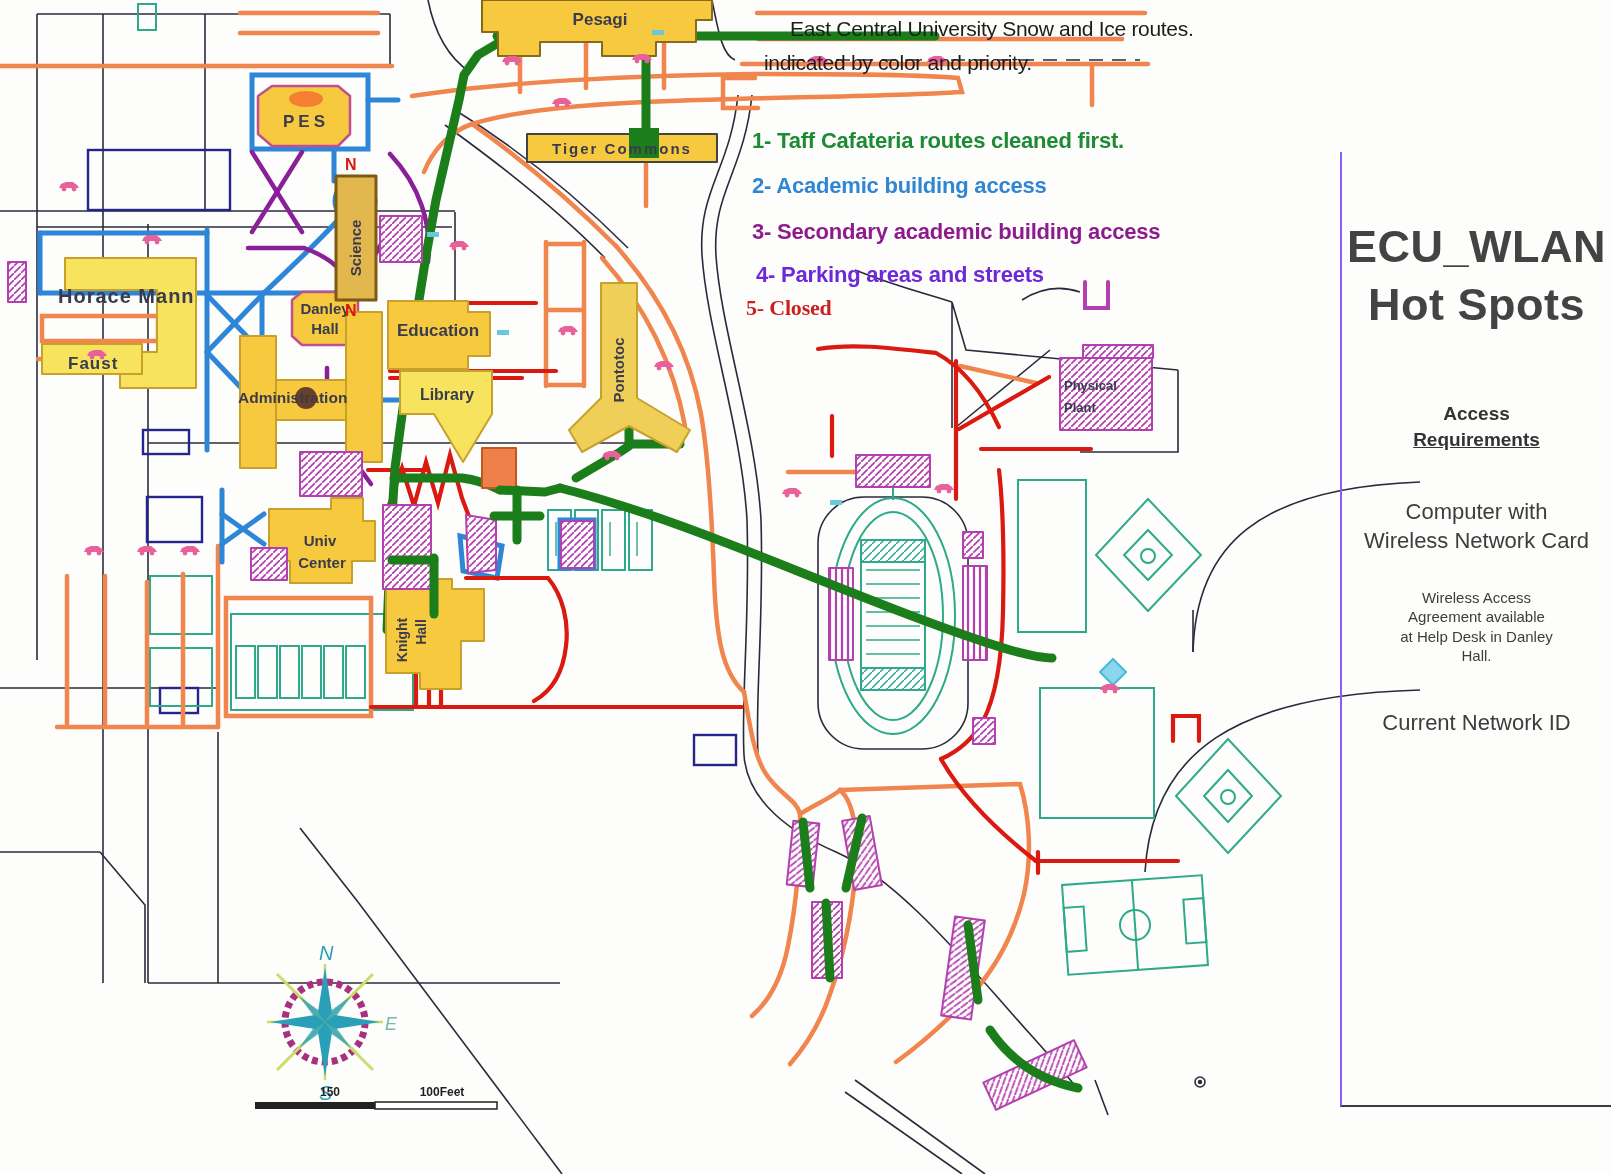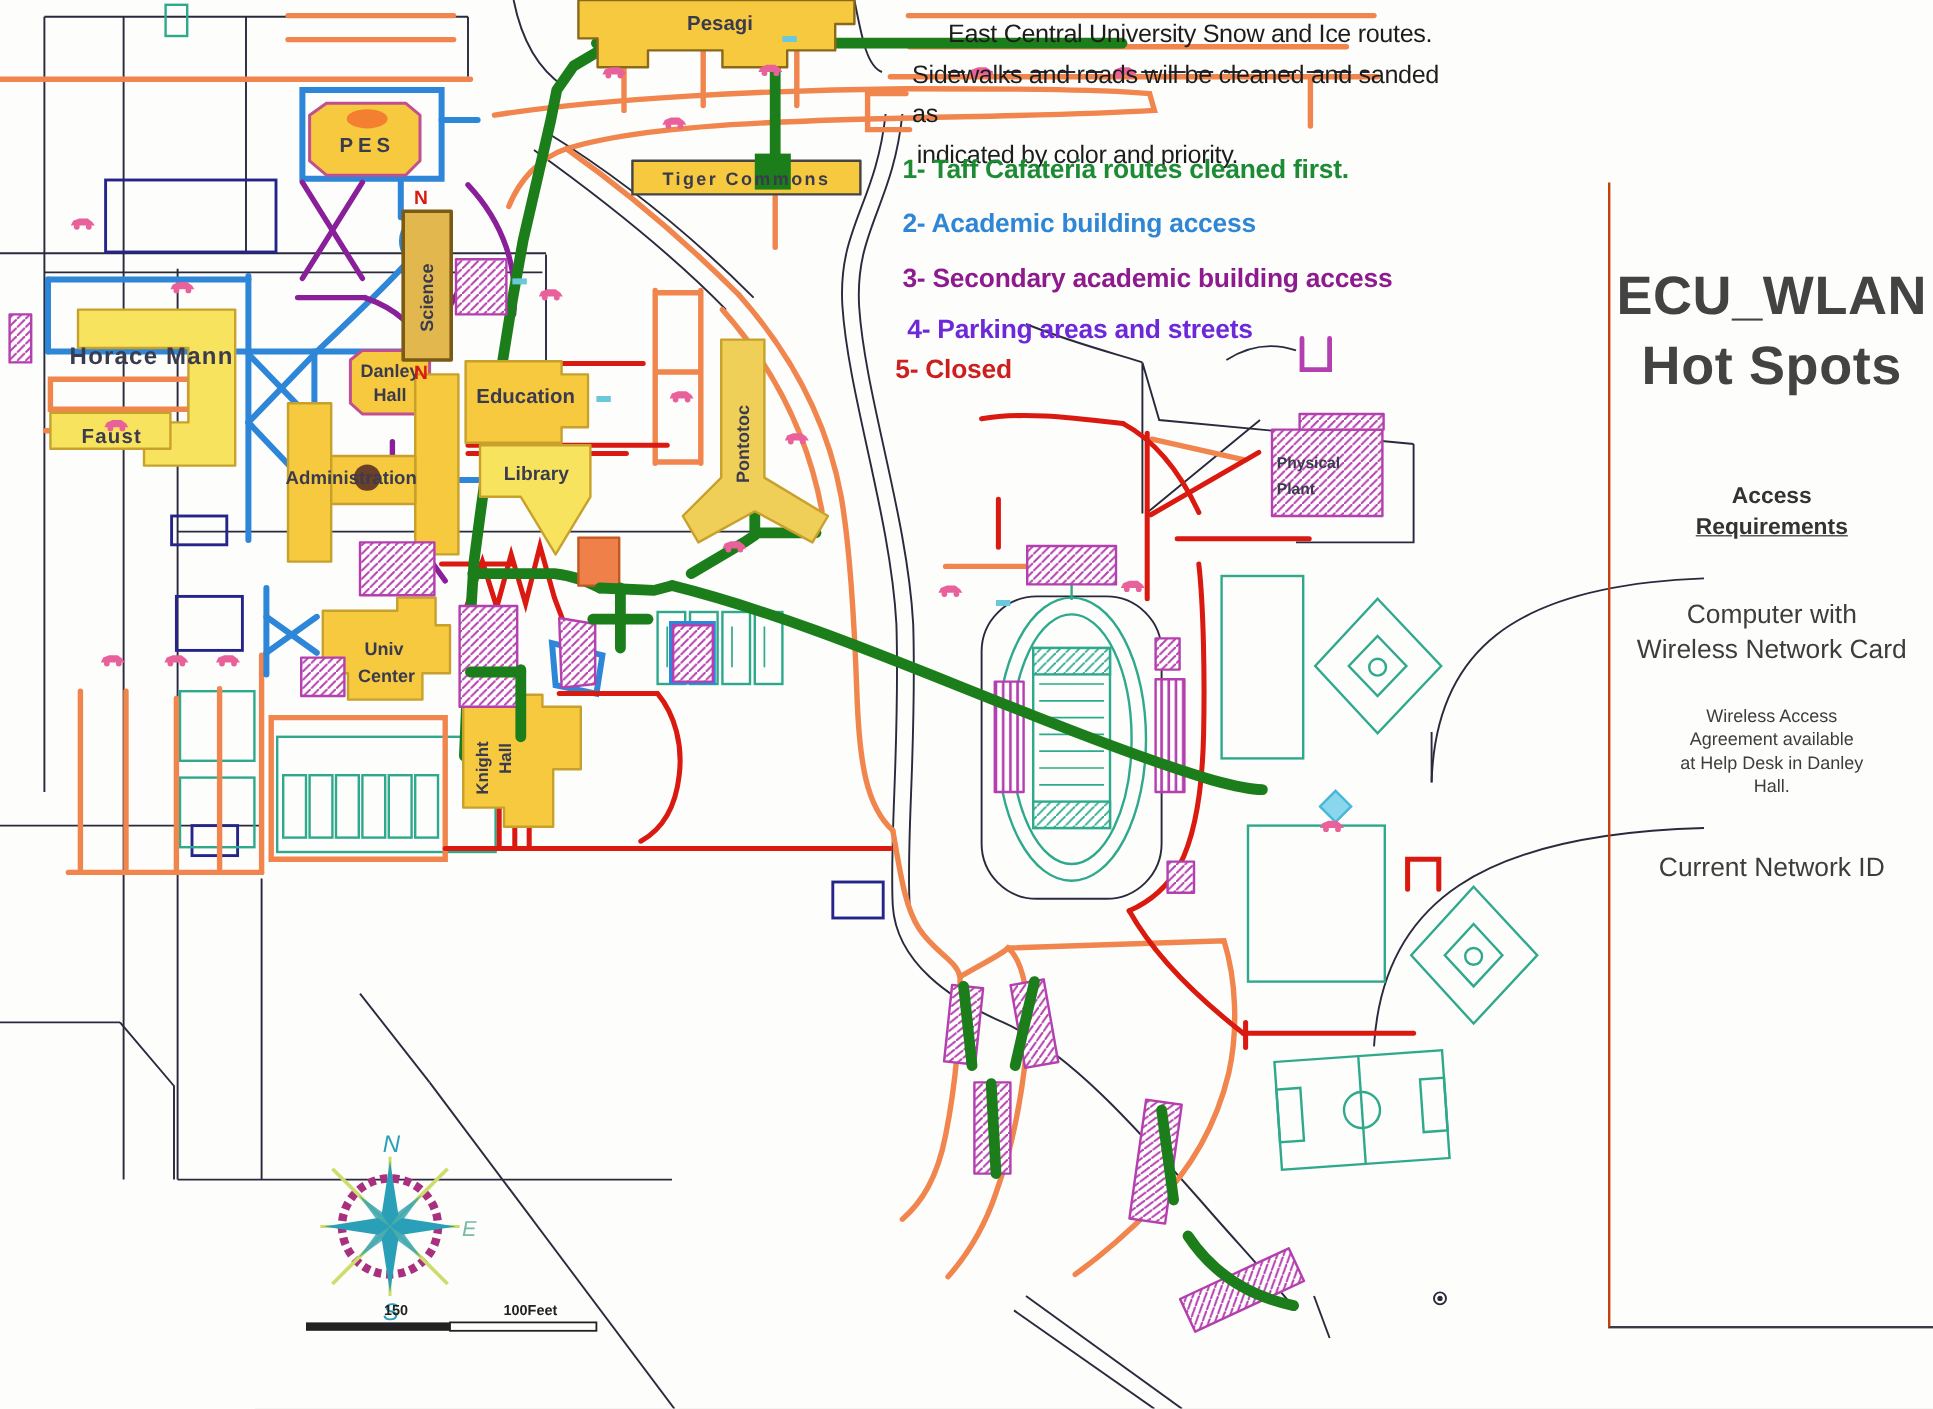--- a/index.html
+++ b/index.html
@@ -7,24 +7,24 @@
          font-family:"Liberation Sans",sans-serif;}
   #map-svg{position:absolute;left:0;top:0;}
   
   #title-block{position:absolute;left:760px;top:12px;width:440px;color:#1c1c1c;
                font-size:21px;line-height:1.6;letter-spacing:-0.3px;}
   #title-block .l1{padding-left:30px;}
   #title-block .l3{padding-left:4px;}
   #legend{position:absolute;left:752px;top:128px;width:360px;}
   .legend-item{font-size:22px;font-weight:bold;letter-spacing:-0.2px;white-space:nowrap;}
   .li-0{margin-bottom:19px;} .li-1{margin-bottom:20px;} .li-2{margin-bottom:17px;}
-  .li-3{margin-bottom:7px;margin-left:4px;} .li-4{margin-left:-6px;}
+  .li-3{margin-bottom:7px;margin-left:4px;} .li-4{margin-left:-6px;font-family:Liberation Serif, serif;}
   
   #sidebar{position:absolute;left:1340px;top:152px;width:269px;height:953px;
-           border-left:2px solid #c2410c;border-bottom:2px solid #3c3c44;
+           border-left:2px solid #8b5cf6;border-bottom:2px solid #3c3c44;
            color:#3d3d3d;text-align:center;}
   #sidebar .big-title{margin-top:66px;font-size:45px;font-weight:bold;color:#434343;
                       line-height:1.28;letter-spacing:0.5px;}
   #sidebar .access{margin-top:68px;font-size:19px;font-weight:bold;color:#333;line-height:1.35;}
   #sidebar .access .u{text-decoration:underline;}
   #sidebar .para1{margin-top:46px;font-size:22px;line-height:1.3;color:#3d3d3d;}
   #sidebar .para2{margin-top:32px;font-size:15px;line-height:1.3;color:#3d3d3d;}
   #sidebar .para3{margin-top:44px;font-size:22px;color:#3d3d3d;}
   
   text{font-family:"Liberation Sans",sans-serif;}
@@ -386,21 +386,20 @@
   <g>
     <rect x="255" y="1102" width="120" height="7" fill="#222"></rect>
     <rect x="375" y="1102" width="122" height="7" fill="#fff" stroke="#222" stroke-width="1.5"></rect>
     <text x="330" y="1096" font-size="12" font-weight="bold" fill="#222" text-anchor="middle">150</text>
     <text x="442" y="1096" font-size="12" font-weight="bold" fill="#222" text-anchor="middle">100Feet</text>
   </g>
 </svg>
 
 <div id="title-block">
   <div class="l1">East Central University Snow and Ice routes.</div>
-  <div class="l2">Sidewalks and roads will be cleaned and sanded as</div>
   <div class="l3">indicated by color and priority.</div>
 </div>
 
 <div id="legend">
   <div class="legend-item li-0" style="color: rgb(29, 138, 52); fill: rgb(29, 138, 52);">1- Taff Cafateria routes cleaned first.</div>
   <div class="legend-item li-1" style="color: rgb(47, 134, 212); fill: rgb(47, 134, 212);">2- Academic building access</div>
   <div class="legend-item li-2" style="color: rgb(142, 27, 142); fill: rgb(142, 27, 142);">3- Secondary academic building access</div>
   <div class="legend-item li-3" style="color: #6d28d9; fill: rgb(240, 133, 77);">4- Parking areas and streets</div>
   <div class="legend-item li-4" style="color: rgb(204, 32, 32); fill: rgb(204, 32, 32);">5- Closed</div>
 </div>

